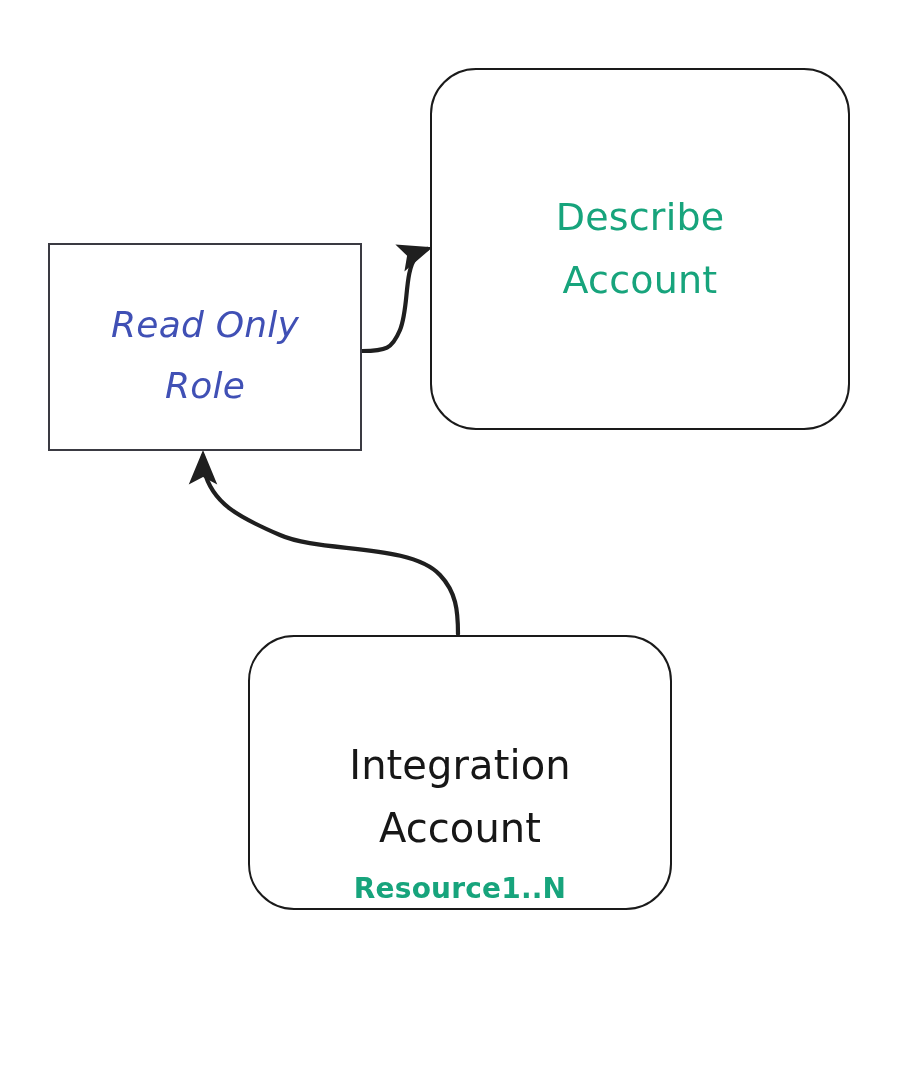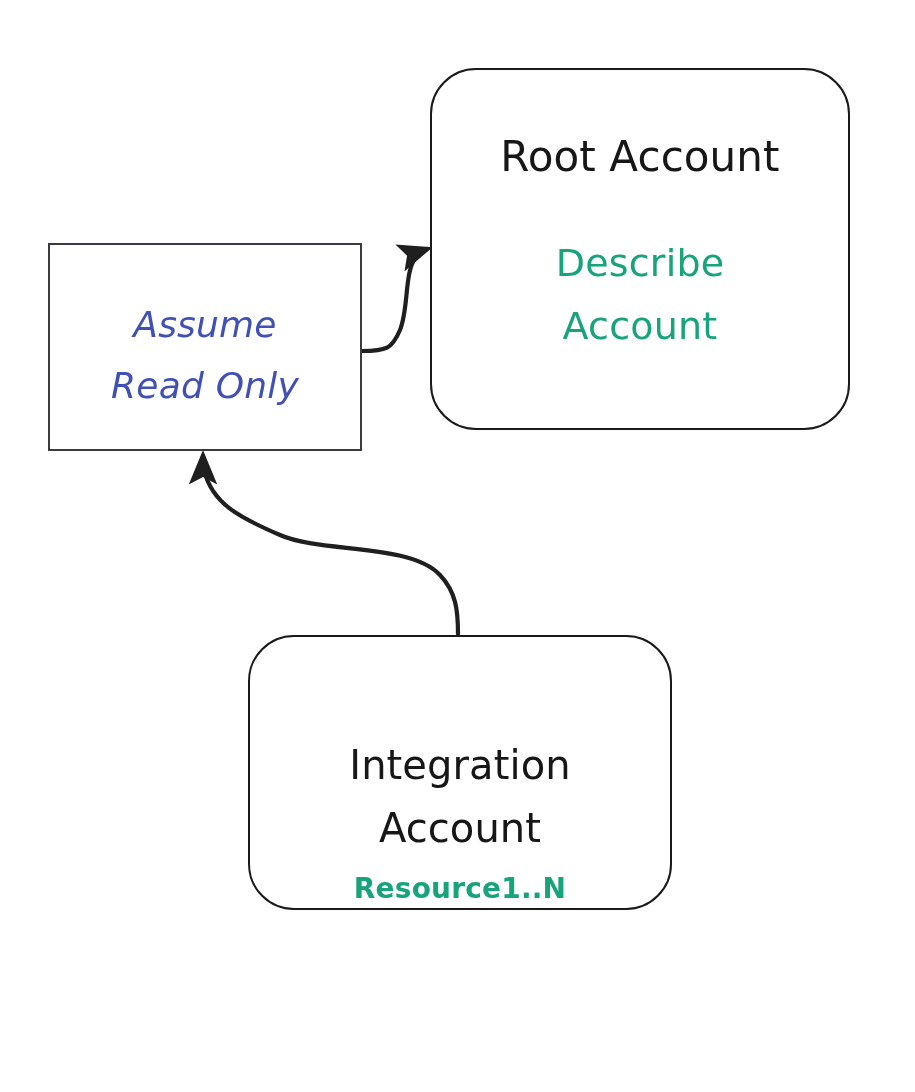--- a/index.html
+++ b/index.html
@@ -124,31 +124,30 @@
         <path d="M0.4,0.6 L8.6,4 L0.4,7.4 L2.2,4 Z" fill="#1f1f1f"></path>
       </marker>
     </defs>
 
     <path d="M362,351 C386,351 392,349 400,330 C409,308 404,272 416,257 C420,252 424,250 427,249" fill="none" stroke="#1f1f1f" stroke-width="4.2" stroke-linecap="round" marker-end="url(#arrow-right)"></path>
 
     <path d="M458,634 C458,610 456,592 440,575 C410,543 320,553 280,535 C238,517 212,503 204,470 C203,464 203,459 203,456" fill="none" stroke="#1f1f1f" stroke-width="4.2" stroke-linecap="round" marker-end="url(#arrow-up)"></path>
   </svg>
 
   <div class="node" id="node-root">
-    <div class="title">Root Account</div>
     <div class="accent" style="color: rgb(23, 164, 124);">
       <span class="line">Describe</span>
       <span class="line">Account</span>
     </div>
   </div>
 
   <div class="node" id="node-assume">
     <div class="label" style="color: rgb(64, 80, 181);">
-      <span class="line">Assume</span>
       <span class="line">Read Only</span>
+      <span class="line">Role</span>
     </div>
   </div>
 
   <div class="node" id="node-integration">
     <div class="title">
       <span class="line">Integration</span>
       <span class="line">Account</span>
     </div>
     <div class="accent" style="color: rgb(23, 164, 124);">Resource1..N</div>
   </div>

